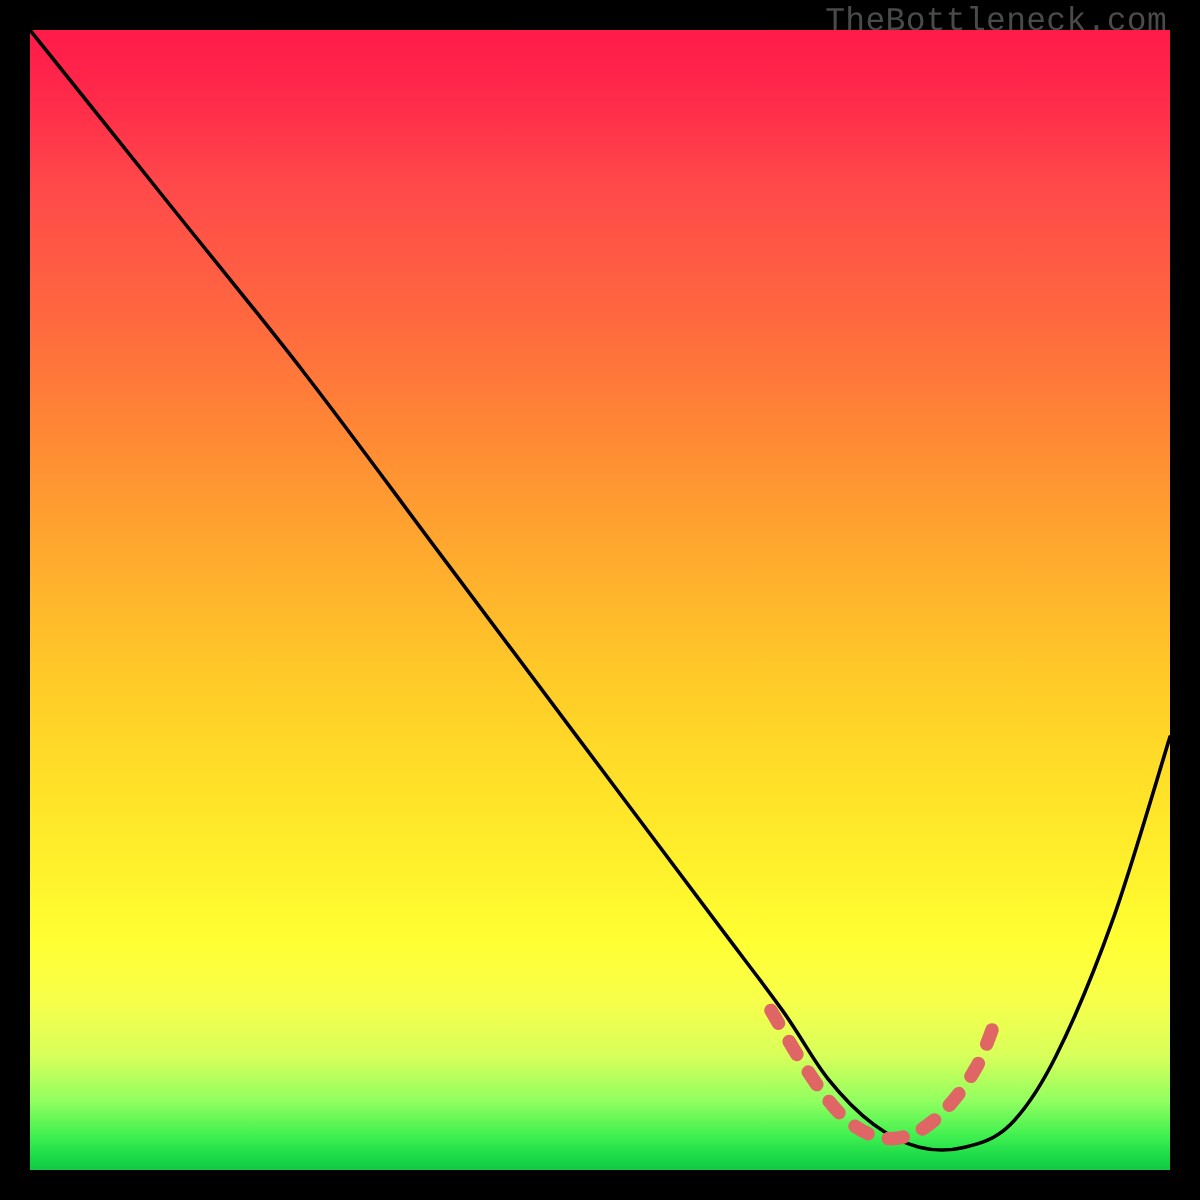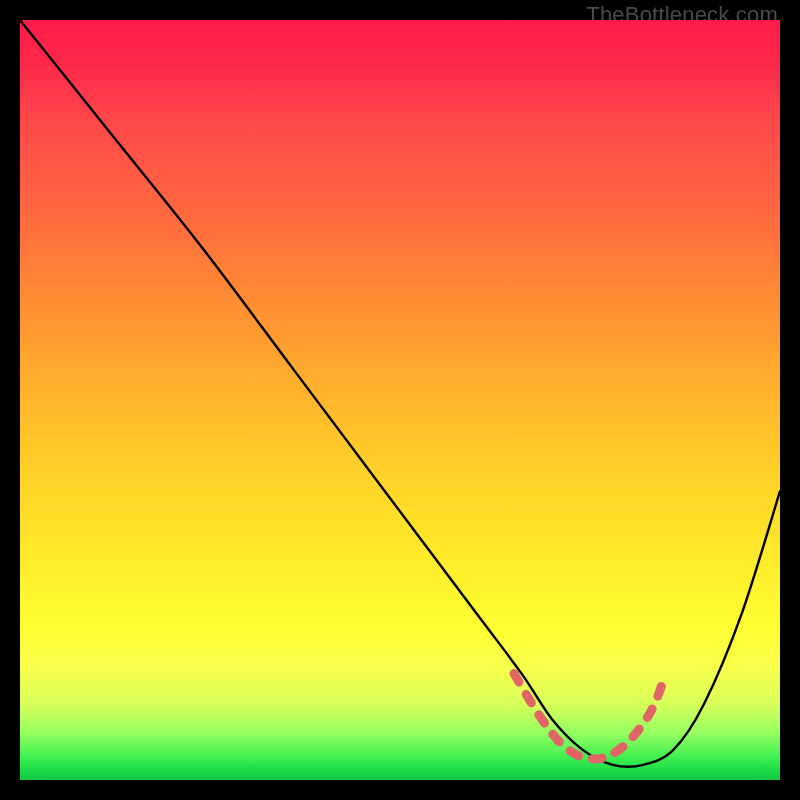--- a/index.html
+++ b/index.html
@@ -42,21 +42,21 @@
       #90ff60 94%,
       #40f050 97%,
       #18d848 99%,
       #14c844 100%
     );
   }
   .watermark {
     position: absolute;
     top: 2px;
     right: 22px;
-    font-family: Liberation Sans, sans-serif;
+    font-family: Liberation Mono, monospace;
     font-size: 22px;
     color: #4a4a4a;
     font-weight: 500;
     letter-spacing: 0.2px;
   }
   svg.curve {
     position: absolute;
     inset: 0;
     width: 100%;
     height: 100%;

